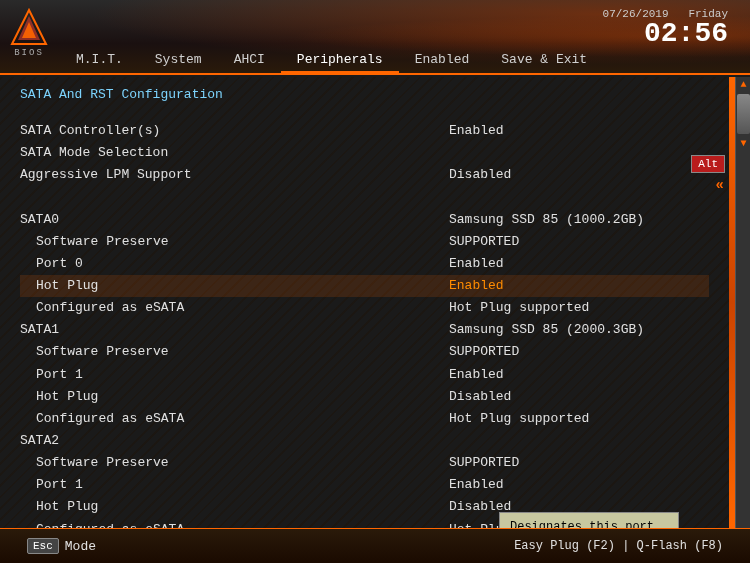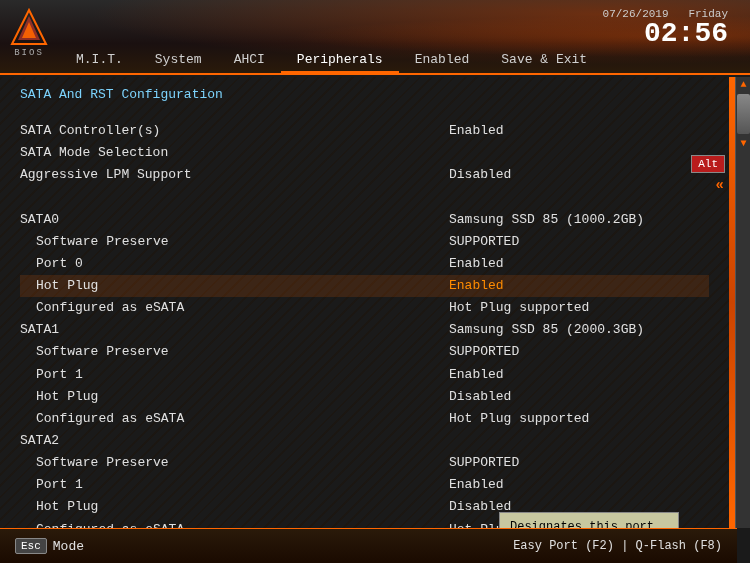--- a/index.html
+++ b/index.html
@@ -234,27 +234,27 @@
       top: 15px;
       border: 4px solid transparent;
       border-right-color: #888;
     }
 
     
     .bottom-bar {
       position: absolute;
       bottom: 0;
       left: 0;
-      right: 13px;
+      right: 0;
       height: 35px;
       background: linear-gradient(180deg, #2a1a0a, #1a0a00);
       border-top: 1px solid #ff6600;
       display: flex;
       align-items: center;
-      padding: 0 15px;
+      padding: 0 27px;
     }
 
     .esc-btn {
       display: flex;
       align-items: center;
       gap: 6px;
     }
 
     .esc-key {
       background: #444;
@@ -450,14 +450,14 @@
       <span>Designates this port as Hot Pluggable.</span>
     </div>
   </div>
 </div>
 
 <div class="bottom-bar">
   <div class="esc-btn">
     <span class="esc-key">Esc</span>
     <span class="esc-label">Mode</span>
   </div>
-  <div class="bottom-right">Easy Port (F2)  |  Q-Flash (F8)</div>
+  <div class="bottom-right">Easy Plug (F2)  |  Q-Flash (F8)</div>
 </div>
 
 </body></html>

